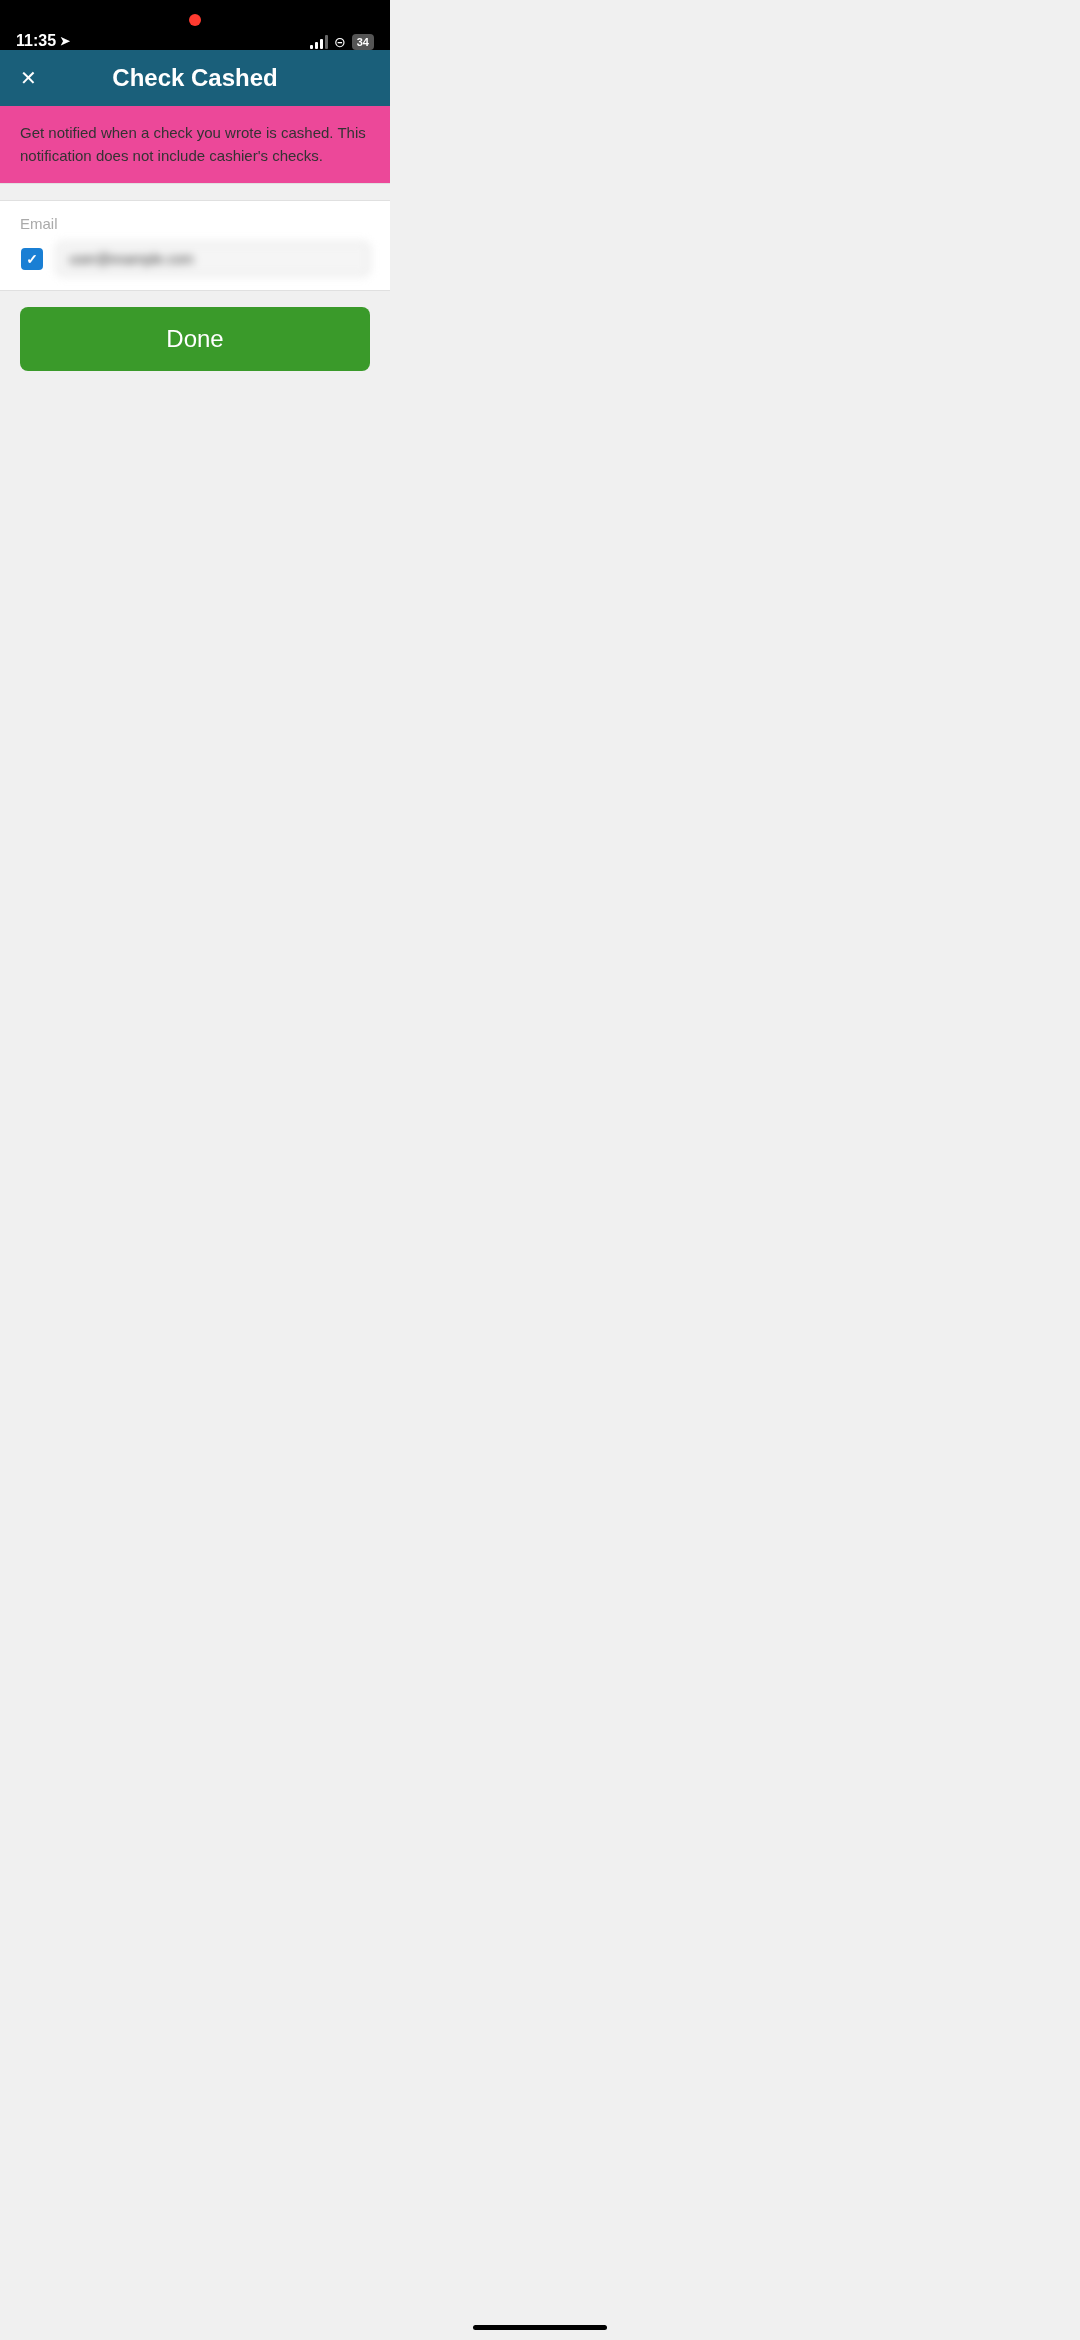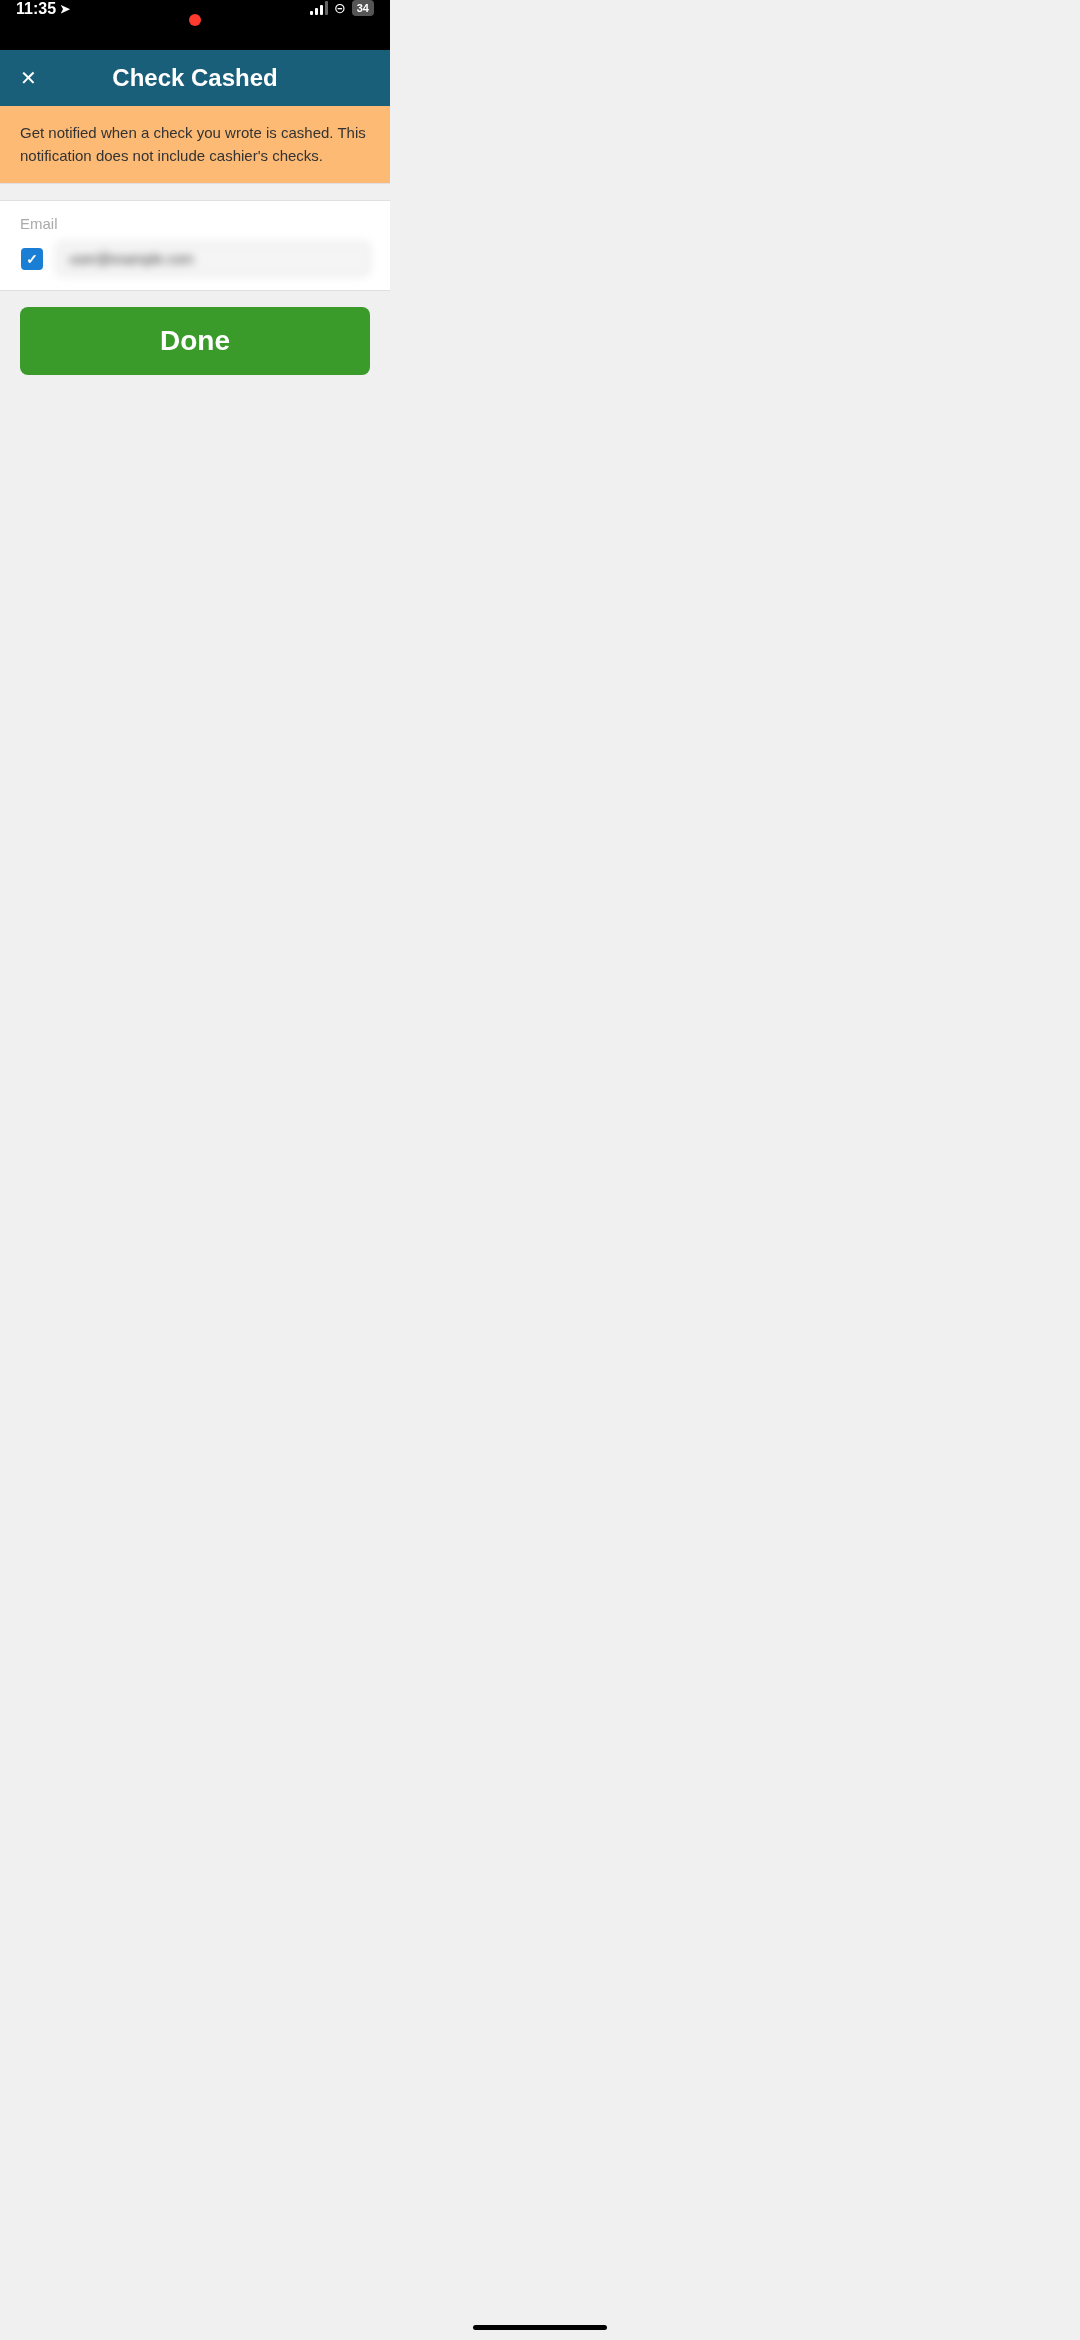--- a/index.html
+++ b/index.html
@@ -17,21 +17,21 @@
       overflow-x: hidden;
       position: relative;
     }
 
     
     .status-bar {
       width: 100%;
       height: 50px;
       background-color: #000;
       display: flex;
-      align-items: flex-start;
+      align-items: flex-end;
       justify-content: space-between;
       padding: 0 16px;
       position: relative;
     }
 
     .status-bar-time {
       color: #fff;
       font-size: 16px;
       font-weight: 600;
       display: flex;
@@ -126,21 +126,21 @@
 
     .page-title {
       color: #fff;
       font-size: 24px;
       font-weight: 700;
       text-align: center;
     }
 
     
     .description-section {
-      background-color: #fdba74;
+      background-color: #ec4899;
       padding: 16px 20px;
       border-bottom: 1px solid #e0e0e0;
     }
 
     .description-text {
       color: #333;
       font-size: 15px;
       line-height: 1.5;
     }
 
@@ -213,22 +213,22 @@
       padding: 16px 20px;
     }
 
     .done-button {
       width: 100%;
       padding: 18px;
       background-color: #3a9a2a;
       border: none;
       border-radius: 8px;
       color: #fff;
-      font-size: 28px;
-      font-weight: 700;
+      font-size: 24px;
+      font-weight: 400;
       cursor: pointer;
       text-align: center;
     }
 
     
     .main-content {
       background-color: #f0f0f0;
       min-height: 500px;
     }
 

